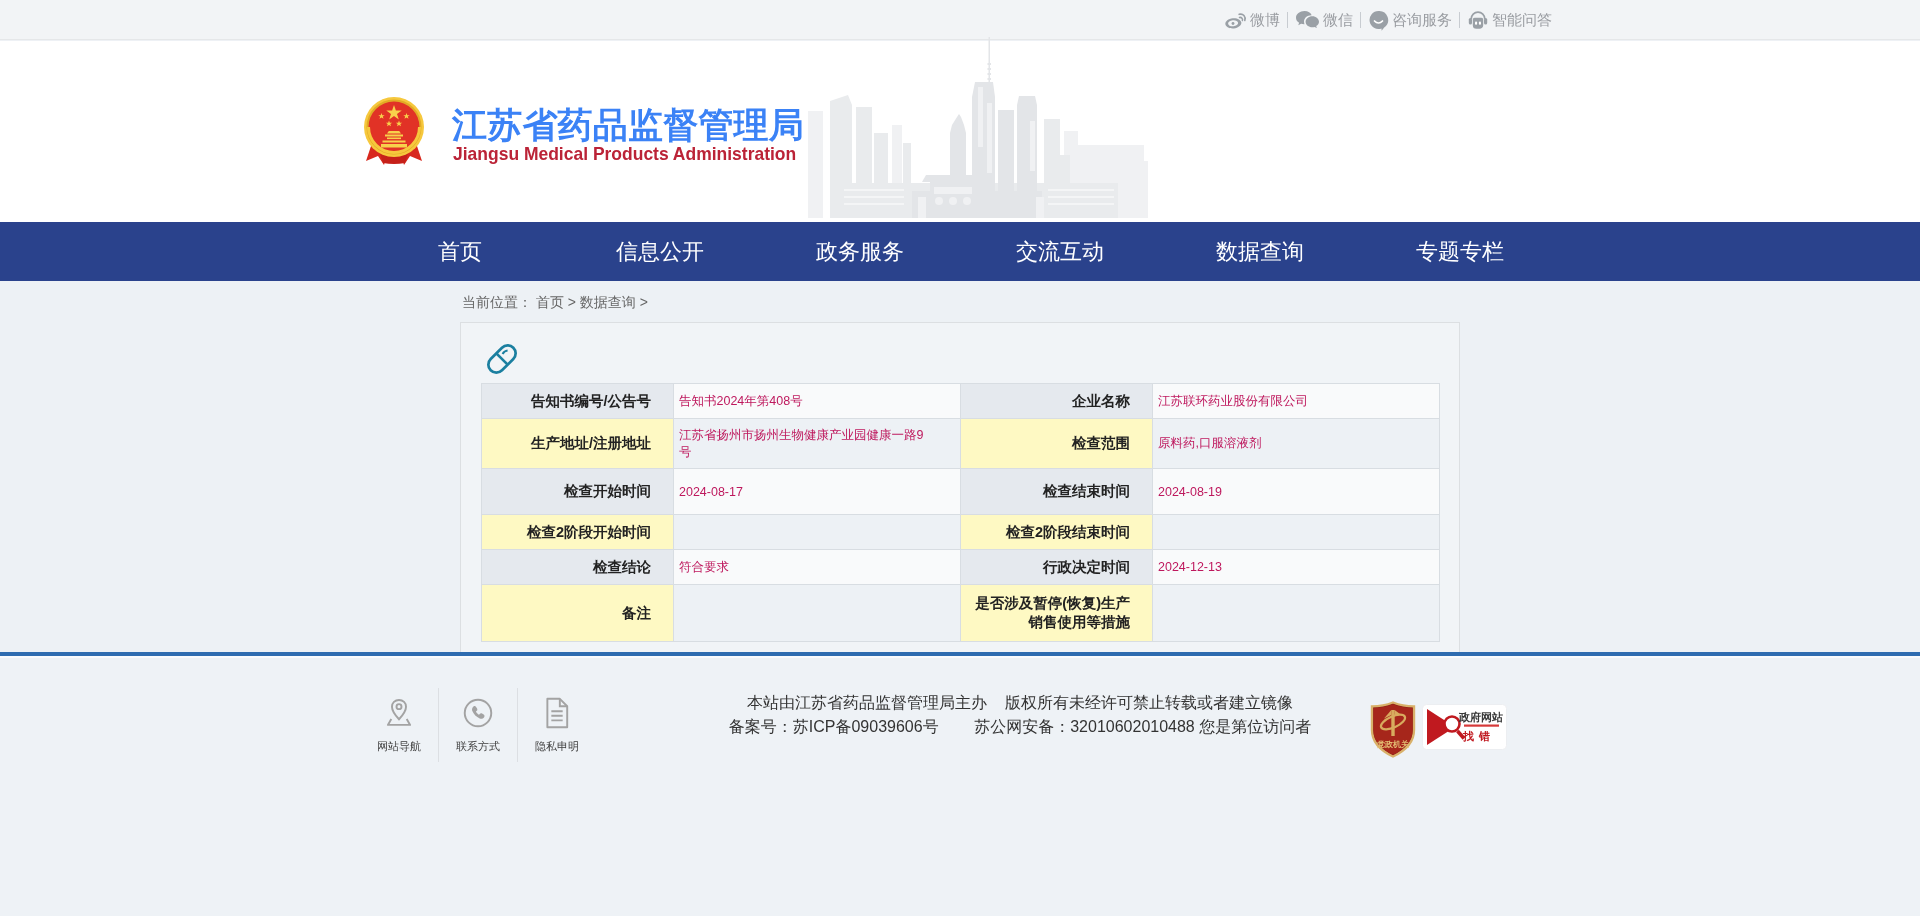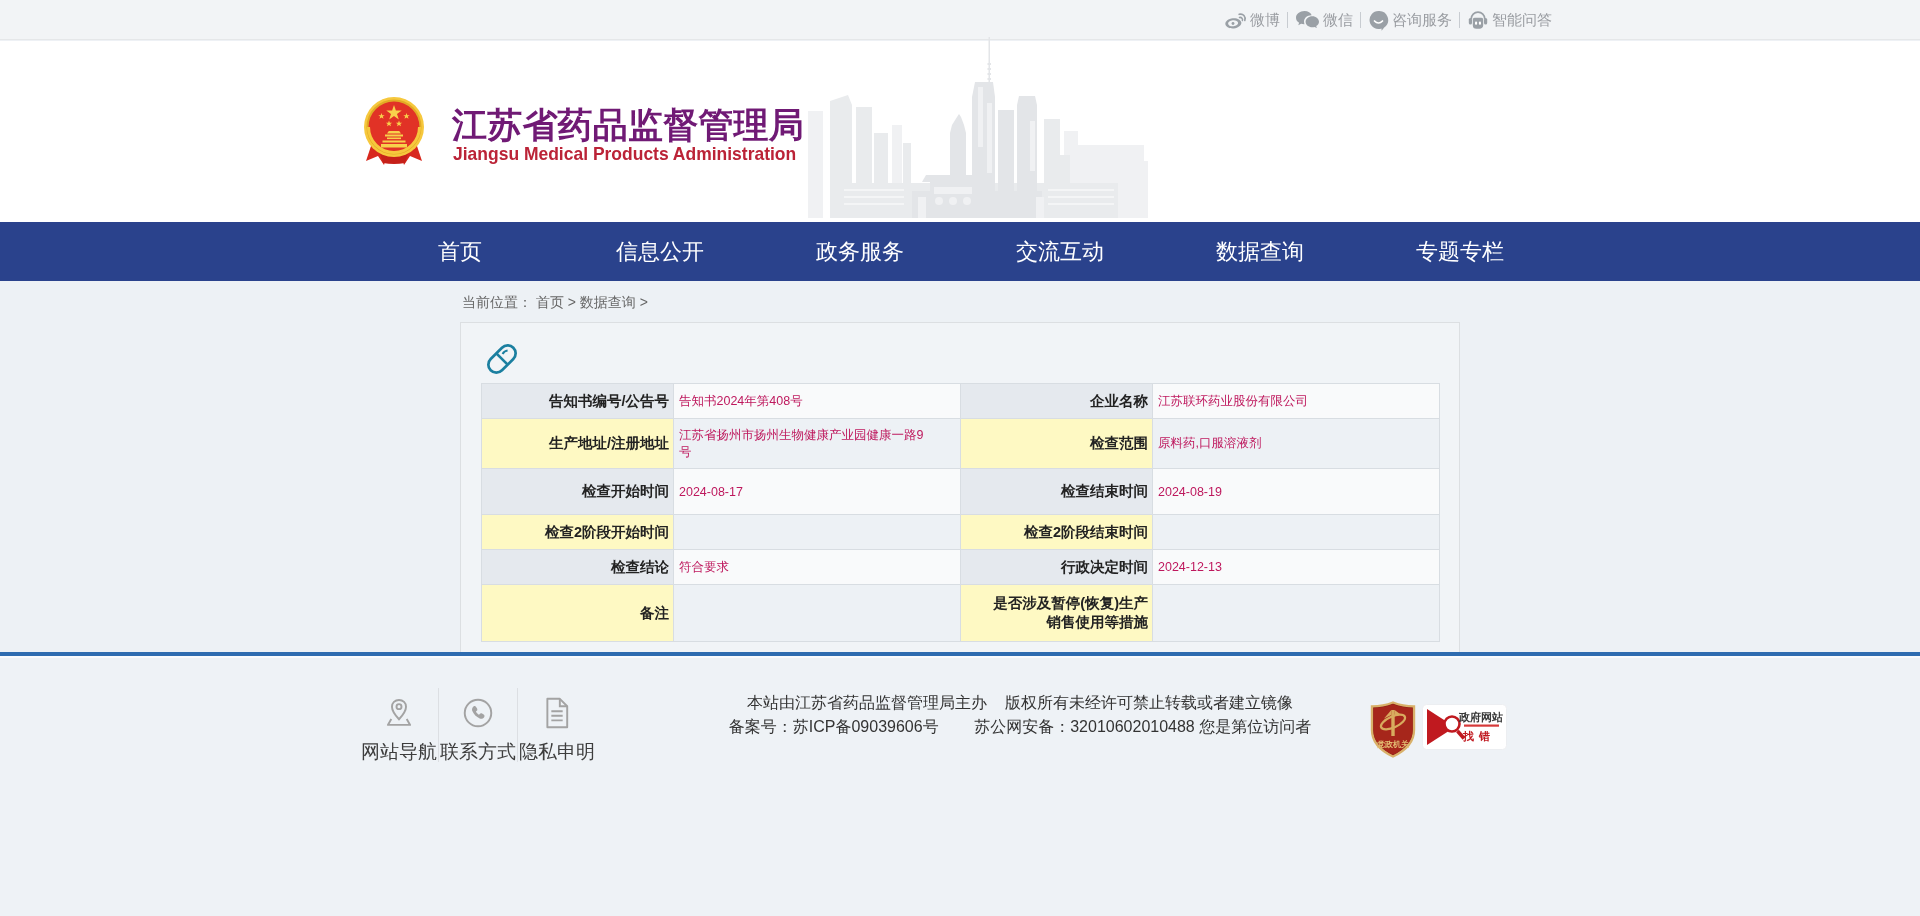--- a/index.html
+++ b/index.html
@@ -5,42 +5,42 @@
   * { margin:0; padding:0; box-sizing:border-box; }
   html,body { width:1920px; height:916px; overflow:hidden; }
   body { position:relative; font-family:"Liberation Sans",sans-serif; background:#eef1f5; }
   #topbar { position:absolute; left:0; top:0; width:1920px; height:40px; background:#f2f4f6; border-bottom:1px solid #e5e7e9; }
   #tbicons { position:absolute; top:0; right:368px; height:40px; display:flex; align-items:center; color:#9a9da2; font-size:15px; }
   .tbi { display:flex; align-items:center; gap:3px; }
   .tbsep { width:1px; height:16px; background:#c8ccd1; margin:0 7px; }
   #header { position:absolute; left:0; top:41px; width:1920px; height:181px; background:#fff; }
   #skyline { position:absolute; left:808px; bottom:0; }
   #emblem { position:absolute; left:361px; top:53px; }
-  #title { position:absolute; left:452px; top:61px; font-size:35px; font-weight:bold; color:#701a75; letter-spacing:0.2px; white-space:nowrap; }
+  #title { position:absolute; left:452px; top:61px; font-size:35px; font-weight:bold; color:#3b82f6; letter-spacing:0.2px; white-space:nowrap; }
   #subtitle { position:absolute; left:453px; top:102px; font-size:19px; line-height:22px; font-weight:bold; color:#bb2337; white-space:nowrap; transform:scaleX(0.92); transform-origin:0 0; }
   #nav { position:absolute; left:0; top:222px; width:1920px; height:59px; background:#2a428c; }
   #nav ul { position:absolute; left:360px; top:0; width:1200px; display:flex; list-style:none; }
   #nav li { width:200px; text-align:center; line-height:59px; color:#fff; font-size:22px; }
   #main { position:absolute; left:0; top:281px; width:1920px; height:371px; background:#edf1f5; }
   #crumb { position:absolute; left:462px; top:13px; font-size:14px; color:#666; }
   #panel { position:absolute; left:460px; top:41px; width:1000px; height:330px; background:#f1f4f7; border:1px solid #dcdfe2; border-bottom:none; }
   #pill { position:absolute; left:23px; top:18px; }
   #dtable { position:absolute; left:20px; top:60px; border-collapse:collapse; table-layout:fixed; width:958px; }
   #dtable td { border:1px solid #d8dde2; font-size:12.5px; }
-  td.l { text-align:right; padding-right:4px; font-weight:bold; color:#222; font-size:14.5px !important; }
+  td.l { text-align:right; padding-right:22px; font-weight:bold; color:#222; font-size:14.5px !important; }
   td.v { padding-left:5px; padding-right:8px; color:#be185d; }
   tr.o td.l { background:#e5e9ee; }
   tr.o td.v { background:#f9fafb; }
   tr.e td.l { background:#fef9c3; }
   tr.e td.v { background:#edf1f5; }
   #blueline { position:absolute; left:0; top:652px; width:1920px; height:4px; background:#2e6cb0; }
   #footer { position:absolute; left:0; top:656px; width:1920px; height:260px; background:#eef2f6; border-top:2px solid #f9fbfd; }
   #fleft { position:absolute; left:360px; top:30px; display:flex; align-items:flex-start; }
   .fitem { width:78px; display:flex; flex-direction:column; align-items:center; } .fitem svg { margin-top:8px; width:34px; height:34px; }
-  .fitem span { margin-top:9px; font-size:19px; color:#3d3d3d; }
+  .fitem span { margin-top:9px; font-size:11px; color:#3d3d3d; }
   .fsep { width:1px; height:74px; background:#dcdfe3; }
   #fcenter { position:absolute; left:640px; top:33px; width:760px; text-align:center; font-size:16px; color:#333; line-height:24px; }
   #fright { position:absolute; left:1370px; top:42px; display:flex; align-items:flex-start; }
 </style>
 </head>
 <body>
 <div id="topbar">
   <div id="tbicons">
     <div class="tbi"><svg width="23" height="20" viewBox="0 0 24 20">
           <path fill="#9aa0a6" fill-rule="evenodd" d="M10.3 18.9c-4.6.4-8.6-1.6-8.9-4.6-.3-3 3.2-5.8 7.8-6.2 4.6-.4 8.6 1.6 8.9 4.6.3 3-3.2 5.7-7.8 6.2zM9.9 16.6c2.9-.3 5-1.9 4.8-3.7-.2-1.8-2.7-3-5.6-2.7-2.9.3-5 1.9-4.8 3.7.2 1.8 2.7 3 5.6 2.7z"></path>

